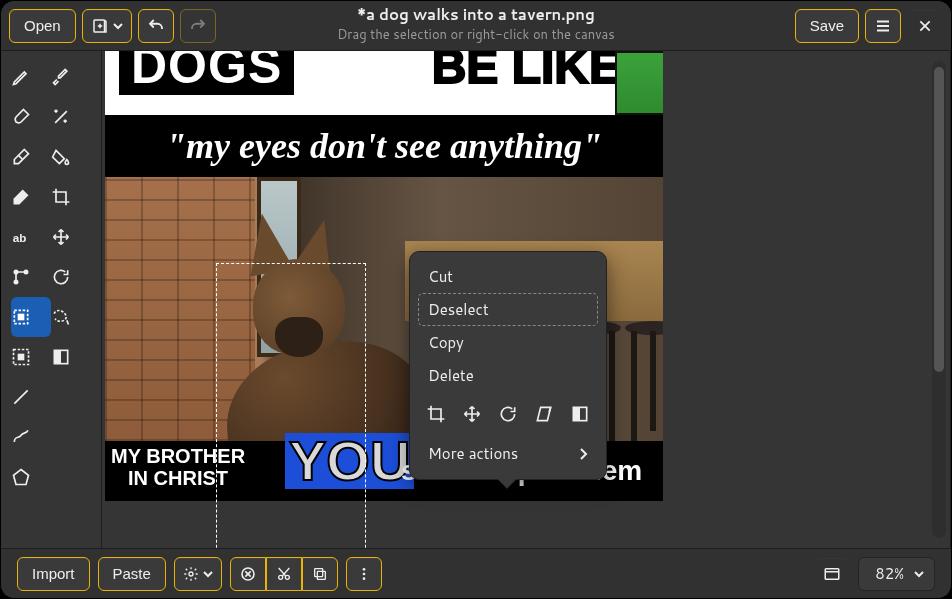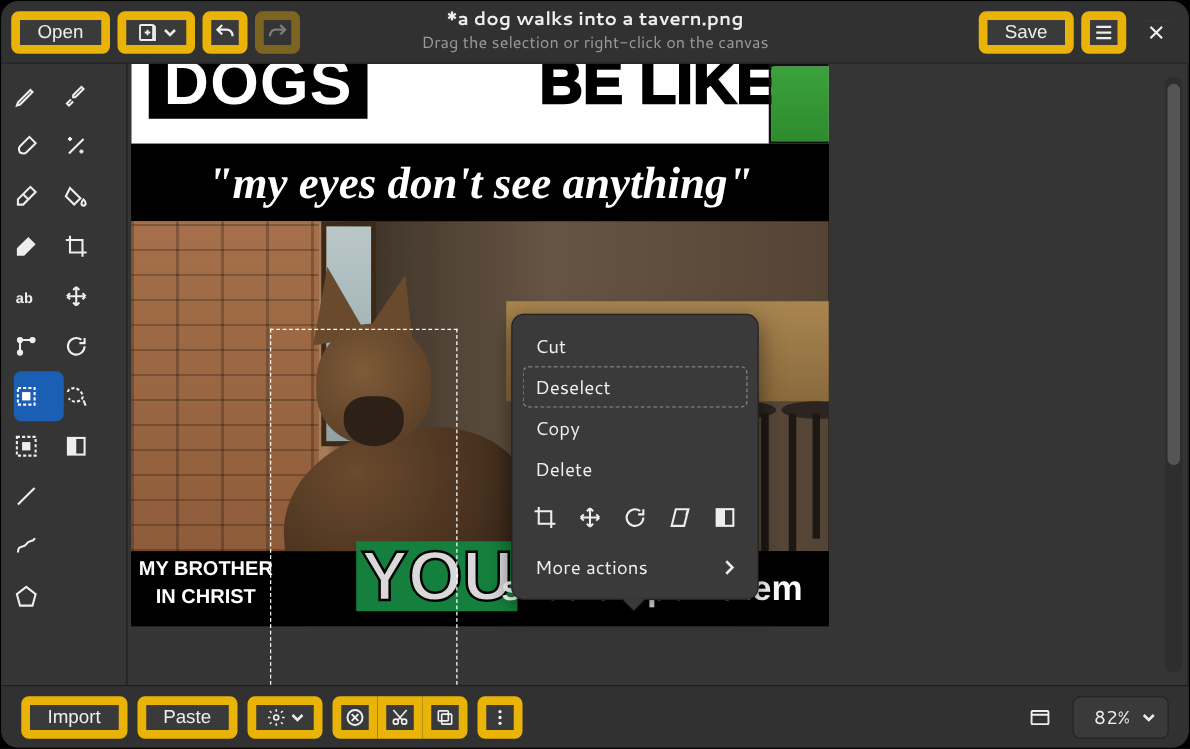--- a/index.html
+++ b/index.html
@@ -24,21 +24,21 @@
     background: #313131;
     border-bottom: 1px solid #1e1e1e;
     border-radius: 14px 14px 0 0;
     display: flex; align-items: center;
     padding: 0 8px;
     gap: 6px;
     position: relative;
   }
   .btn {
     background: #3a3a3a;
-    border: 7px solid #eab308;
+    border: 1px solid #eab308;
     border-radius: 6px;
     height: 34px;
     min-width: 36px;
     padding: 0 14px;
     color: #eeeeec;
     font-size: 15px;
     display: inline-flex; align-items: center; justify-content: center;
     box-shadow: inset 0 1px 0 rgba(255,255,255,0.03);
     cursor: pointer;
   }
@@ -188,26 +188,26 @@
   }
   .stool .l1{left:6px;} .stool .l2{left:44px;} .stool .l3{left:25px; height:100px;}
   .stool1{left:340px;} .stool2{left:400px;} .stool3{left:460px;} .stool4{left:520px;}
   .meme-bot {
     position: absolute; left: 0; top: 390px; width: 100%; height: 60px;
     background: #000; color: #fff;
     font-family: 'Trebuchet MS', Tahoma, sans-serif;
     font-size: 28px; font-weight: 800;
   }
   .meme-bot .brother {
-    position:absolute; left:6px; top:4px; font-size:16px; line-height:22px; text-align:center;
+    position:absolute; left:6px; top:4px; font-size:20px; line-height:22px; text-align:center;
   }
   .meme-bot .you {
     position:absolute; left:180px; top:-8px; font-family: Impact, sans-serif;
     font-size:56px; color:#d9d9d9; -webkit-text-stroke:2px #000;
-    background:#15803d; padding:0 4px; line-height:56px;
+    background:#1d4ed8; padding:0 4px; line-height:56px;
   }
   .meme-bot .open {
     position:absolute; left:296px; top:14px; font-size:28px; font-weight:800;
   }
   
   .selection {
     position:absolute;
     left: 114px; top: 212px; width: 150px; height: 320px;
     border: 1px dashed #fff;
     background: transparent;

